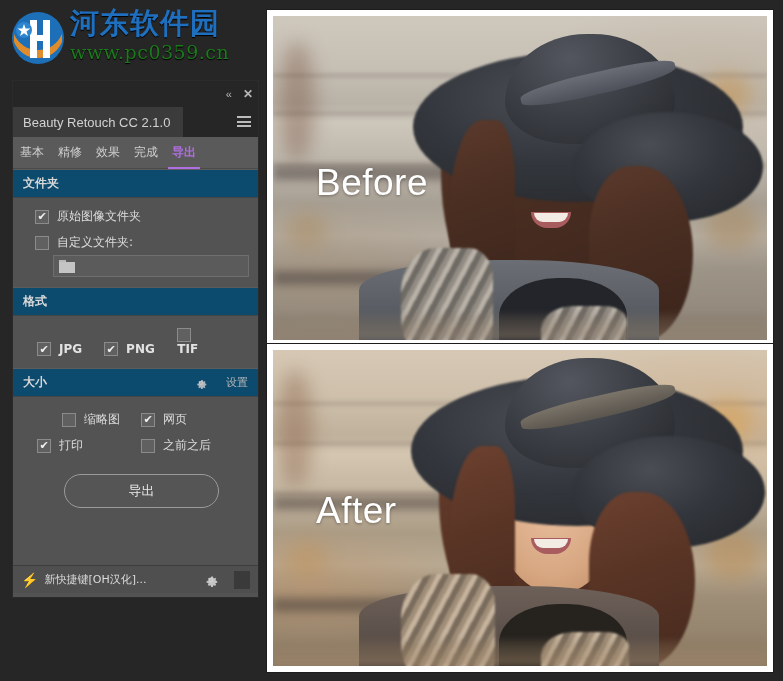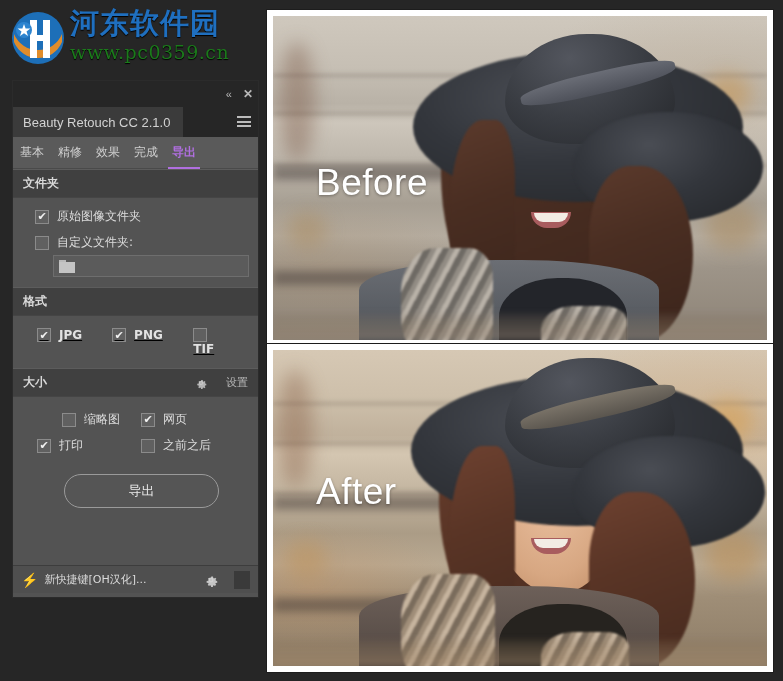--- a/index.html
+++ b/index.html
@@ -60,21 +60,21 @@
   }
   .tab.active { color: #b06fe0; font-weight: 700; }
   .tab.active::after {
     content: ""; position: absolute; left: 3px; right: 3px; bottom: 0;
     height: 2px; background: #b06fe0;
   }
 
   .panel-body { background: #535353; height: 424px; position: relative; }
 
   .section-head {
-    background: #404040; height: 29px; display: flex; align-items: center;
+    background: #0c4a6e; height: 29px; display: flex; align-items: center;
     padding: 0 10px; border-top: 1px solid #5c5c5c; border-bottom: 1px solid #454545;
     justify-content: space-between;
   }
   .section-head .title {
     font-family: "DejaVu Sans", sans-serif; font-size: 12px; color: #d8d8d8; font-weight: 700;
   }
   .section-head .settings { display: flex; align-items: center; gap: 19px; cursor: pointer; }
   .section-head .settings .lbl {
     font-family: "DejaVu Sans", sans-serif; font-size: 11px; color: #b5b5b5;
   }
@@ -105,21 +105,21 @@
   .folder-ico { width: 16px; height: 13px; position: relative; flex: 0 0 auto; }
   .folder-ico::before {
     content: ""; position: absolute; left: 0; top: 0; width: 7px; height: 3px;
     background: #b9b9b9;
   }
   .folder-ico::after {
     content: ""; position: absolute; left: 0; top: 2px; width: 16px; height: 11px;
     background: #c4c4c4;
   }
 
-  .fmt-row { display: flex; align-items: flex-start; gap: 8px; padding-left: 2px; text-decoration: underline; }
+  .fmt-row { display: flex; align-items: flex-end; gap: 0; padding-left: 2px; }
   .fmt-item { display: flex; align-items: center; margin-right: 22px; }
   .fmt-lbl {
     font-family: "DejaVu Sans", sans-serif; font-size: 12px; font-weight: 700;
     color: #e2e2e2; cursor: pointer;
   }
 
   .size-grid { display: grid; grid-template-columns: 104px 1fr; row-gap: 9px; padding-left: 2px; }
 
   .export-wrap { display: flex; justify-content: center; margin-top: 20px; }
   .export-btn {
@@ -149,21 +149,21 @@
   }
   #frame-before { left: 267px; top: 10px; width: 506px; height: 336px; z-index: 20; }
   #frame-after  { left: 267px; top: 344px; width: 506px; height: 328px; z-index: 30; }
   .photo { position: relative; width: 100%; height: 100%; overflow: hidden; }
   .photo-label {
     position: absolute; left: 43px; font-family: "Liberation Sans", sans-serif;
     font-weight: 400; font-size: 37px; color: #fff; letter-spacing: .5px;
     text-shadow: 0 1px 3px rgba(0,0,0,.35); z-index: 9;
   }
   #label-before { bottom: 136px; }
-  #label-after  { bottom: 153px; margin-top: 24px; }
+  #label-after  { bottom: 134px; margin-top: 24px; }
 
   
   .bg-steps { position: absolute; inset: 0; }
   .bg-cool {
     background:
       radial-gradient(ellipse 55% 40% at 88% 22%, rgba(190,175,155,.55), transparent 70%),
       radial-gradient(ellipse 40% 30% at 10% 78%, rgba(170,150,125,.45), transparent 70%),
       linear-gradient(180deg,#cfc8bd 0%, #c6bfb4 16%, #b9b2a7 27%, #cdc6bb 33%,
                       #bdb6ab 45%, #a79f93 58%, #b5ac9f 68%, #9d9488 78%, #8d8376 100%);
   }

